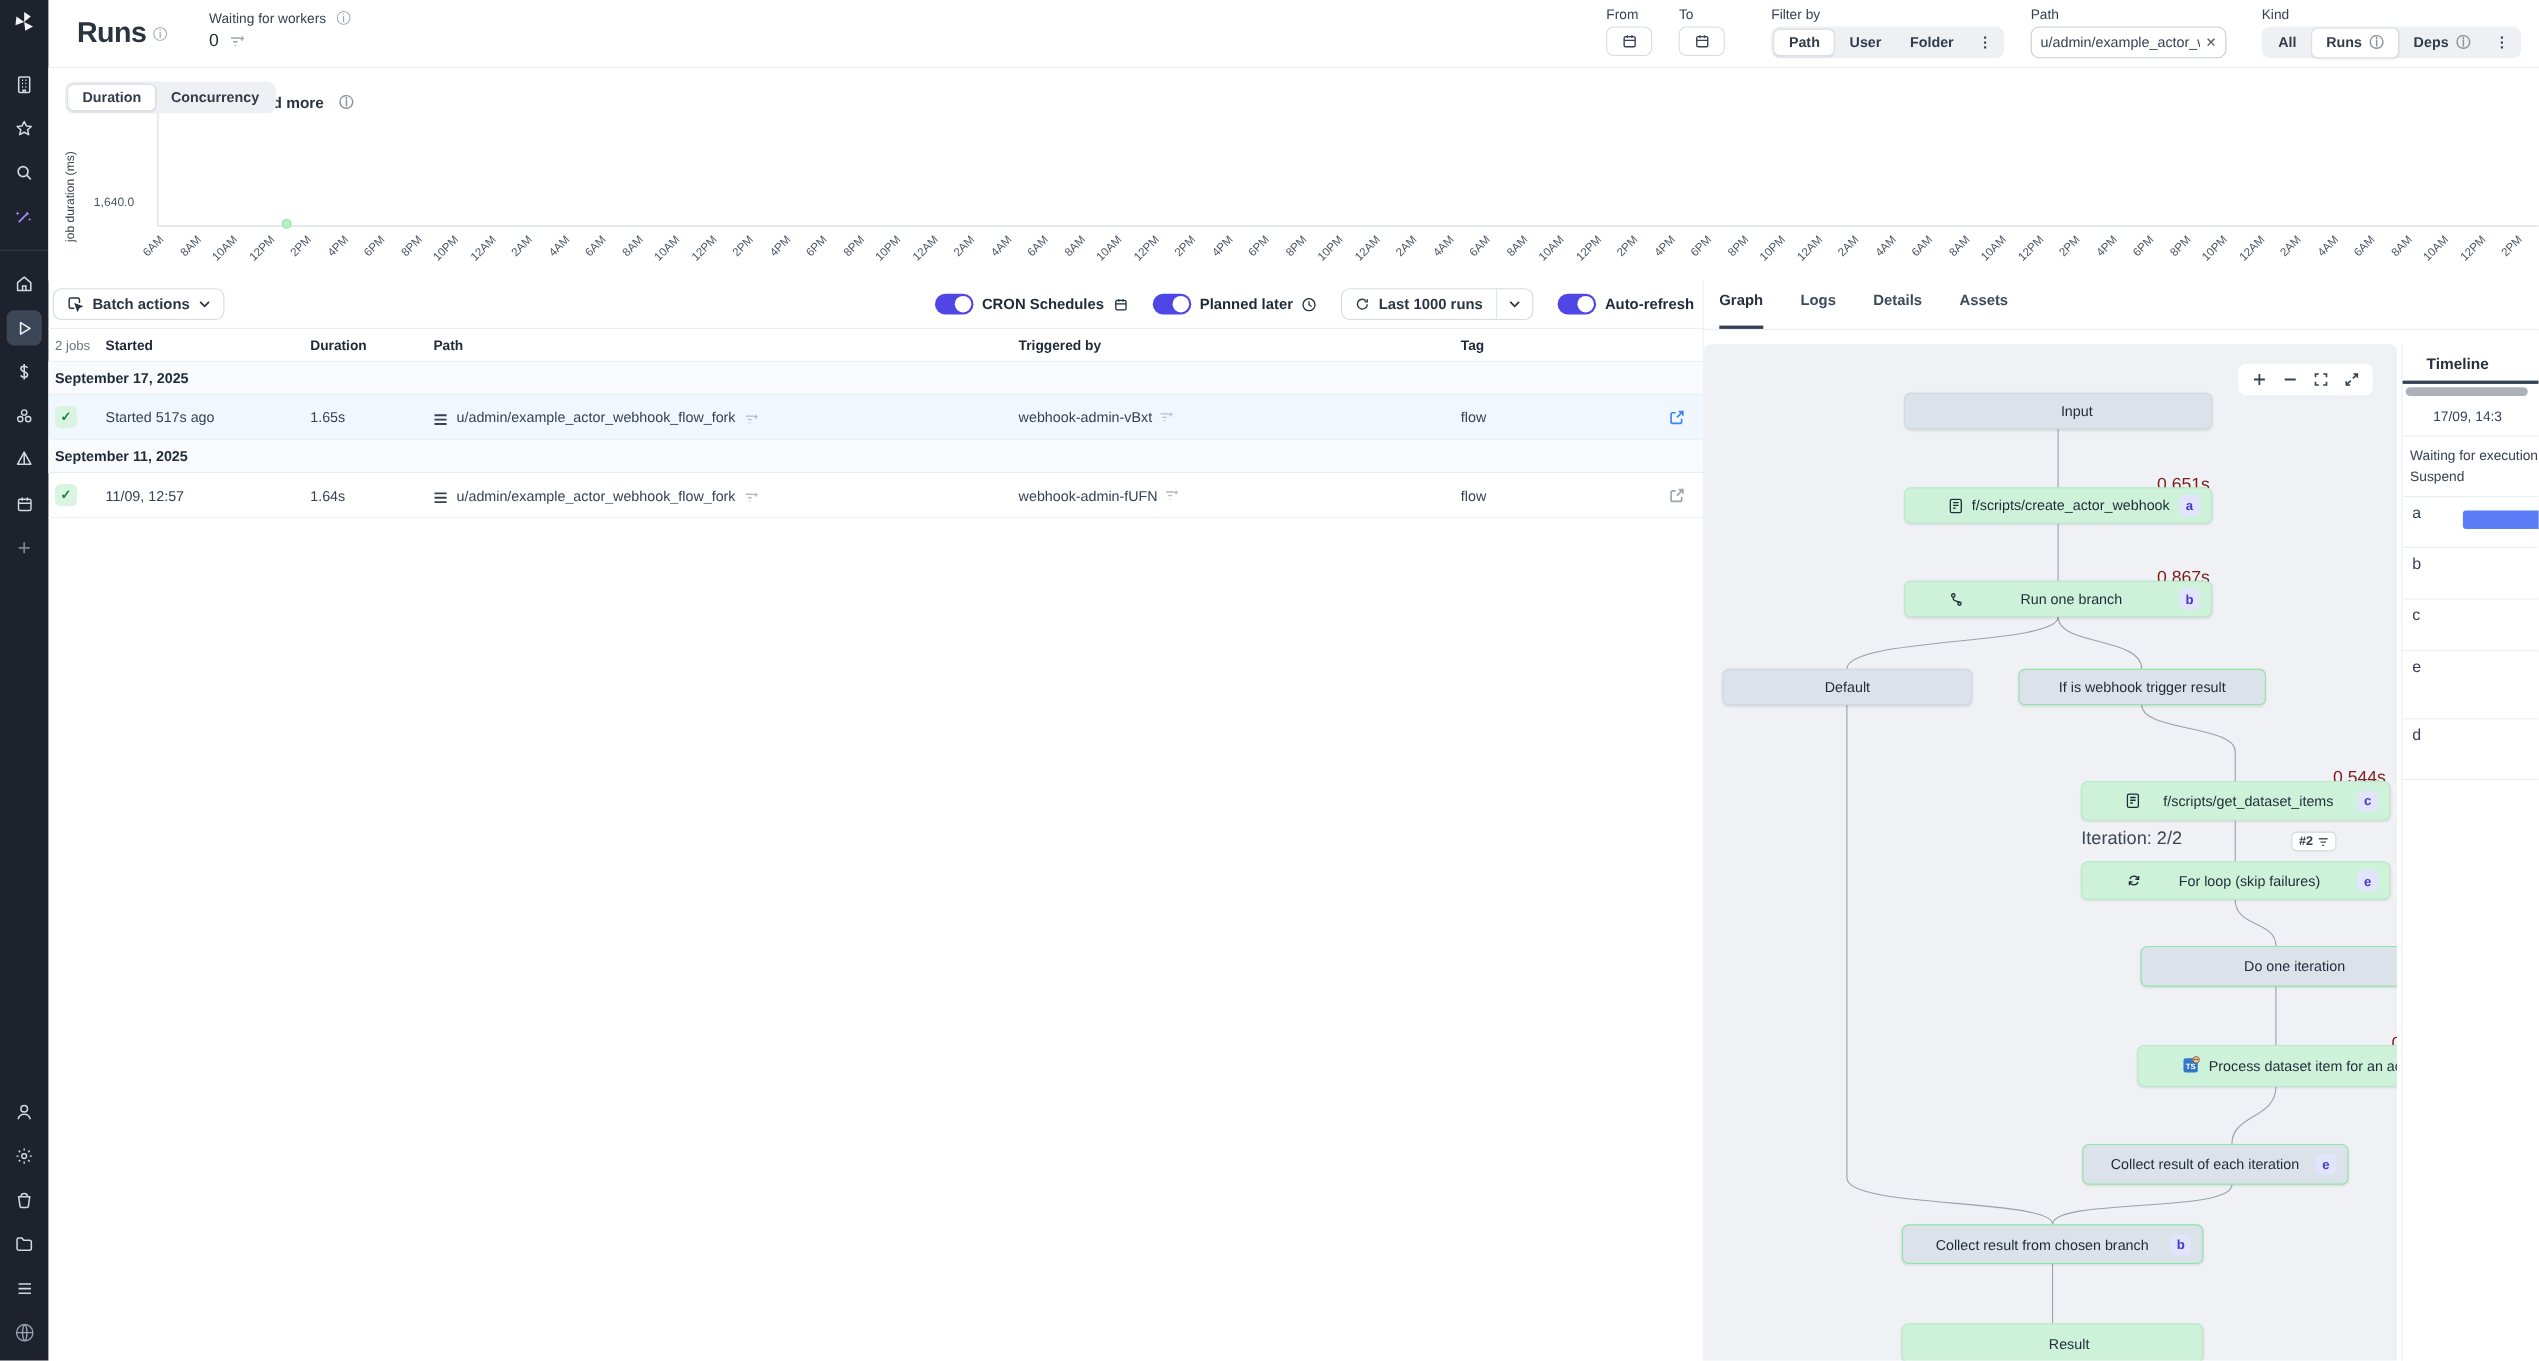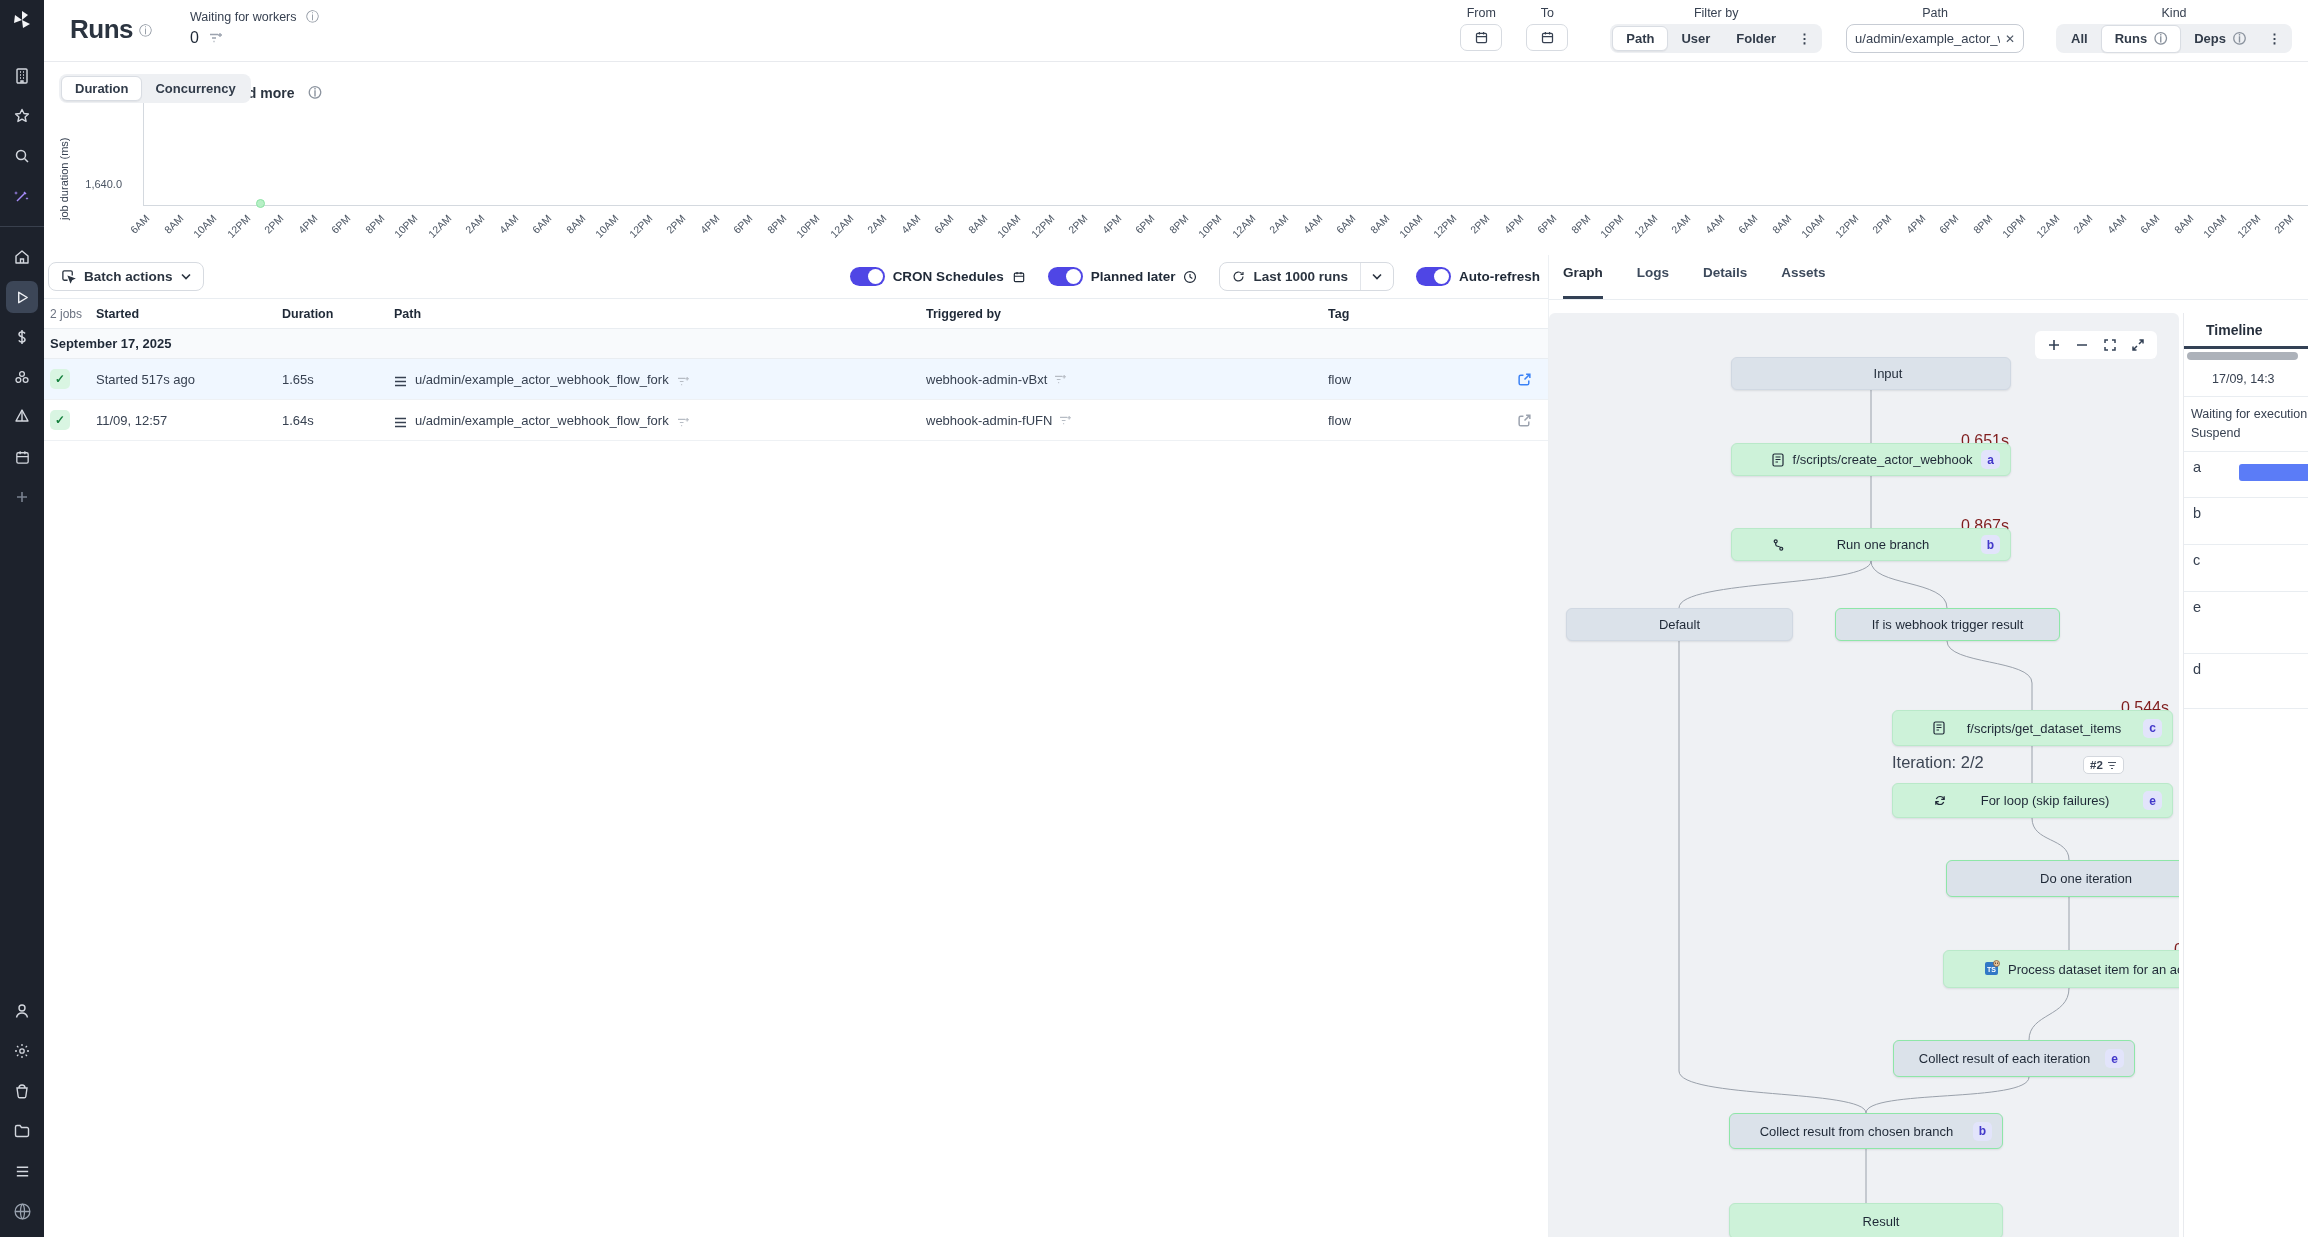--- a/index.html
+++ b/index.html
@@ -20,21 +20,21 @@
   .main { flex:1; display:flex; flex-direction:column; position:relative; }
 
   
   .topbar { height:62px; border-bottom:1px solid #e8eaee; display:flex; align-items:flex-start; padding:6px 16px 0 26px; position:relative; }
   .page-title { font-size:26px; font-weight:bold; color:#2b3440; margin-top:8px; letter-spacing:-0.5px; }
   .info { color:#8b939e; font-size:13px; margin-left:6px; }
   .waiting { margin-left:38px; margin-top:2px; }
   .waiting .w-label { font-size:12.5px; color:#374151; }
   .waiting .w-count { font-size:16px; color:#1f2937; margin-top:3px; display:flex; align-items:center; gap:10px; }
   .top-right { margin-left:auto; display:flex; gap:24px; }
-  .fgroup { display:flex; flex-direction:column;align-items:center; }
+  .fgroup { display:flex; flex-direction:column; }
   .fgroup .flabel { font-size:12.5px; color:#374151; margin-bottom:4px; }
   .datebtn { width:42px; height:27px; border:1px solid #d7dbe1; border-radius:7px; background:#fff; display:flex; align-items:center; justify-content:center; }
   .seg { background:#eef0f3; border-radius:8px; display:flex; align-items:center; padding:2px; height:29px; }
   .seg .seg-item { padding:4px 13px; font-size:13px; font-weight:bold; color:#313b49; border-radius:6px; white-space:nowrap; display:flex; align-items:center; gap:5px; }
   .seg .seg-item.active { background:#fff; border:1px solid #d9dde3; box-shadow:0 1px 1px rgba(0,0,0,.05); }
   .seg .seg-dots { padding:0 9px; color:#374151; font-weight:bold; font-size:13px; }
   .pathbox { width:178px; height:29px; border:1px solid #c7ccd4; border-radius:8px; background:#fff; display:flex; align-items:center; padding:0 8px; font-size:13px; color:#374151; }
   .pathbox .pval { flex:1; overflow:hidden; white-space:nowrap; }
   .pathbox .clear { color:#4b5563; font-size:12px; margin-left:5px; }
 
@@ -473,20 +473,21 @@
                 </svg>
               </div>
               <div>flow</div>
               <div class="ext">
                 <svg width="15" height="15" viewBox="0 0 14 14" fill="none" stroke="#3b82f6" stroke-width="1.4">
                   <path d="M6 3H3.5A1.5 1.5 0 0 0 2 4.5v6A1.5 1.5 0 0 0 3.5 12h6A1.5 1.5 0 0 0 11 10.5V8"></path>
                   <path d="M8.5 2H12v3.5M12 2L7 7"></path>
                 </svg>
               </div>
             </div>
+            <div class="sechead">September 11, 2025</div>
             <div class="trow">
               <div>
                 <div class="checkbadge">✓</div>
               </div>
               <div>11/09, 12:57</div>
               <div>1.64s</div>
               <div class="cellpath">
                 <svg width="13" height="11" viewBox="0 0 13 11">
                   <g stroke="#374151" stroke-width="1.7">
                     <path d="M1 1.5h11M1 5.5h11M1 9.5h11"></path>

